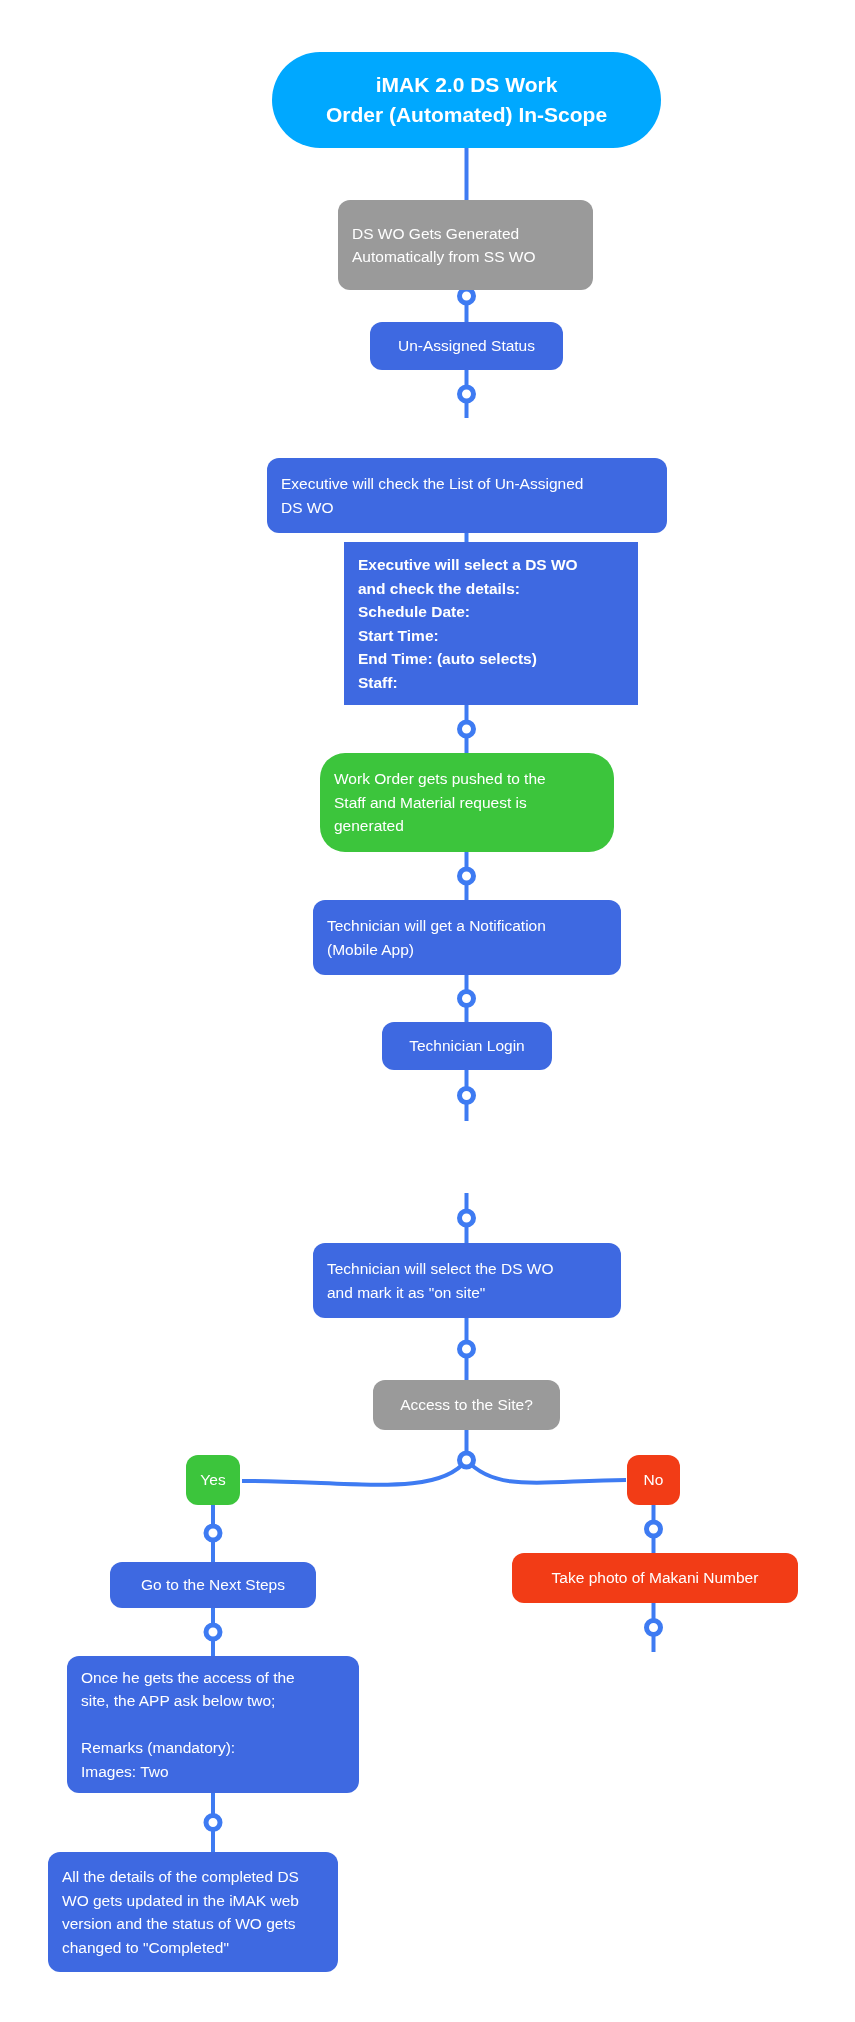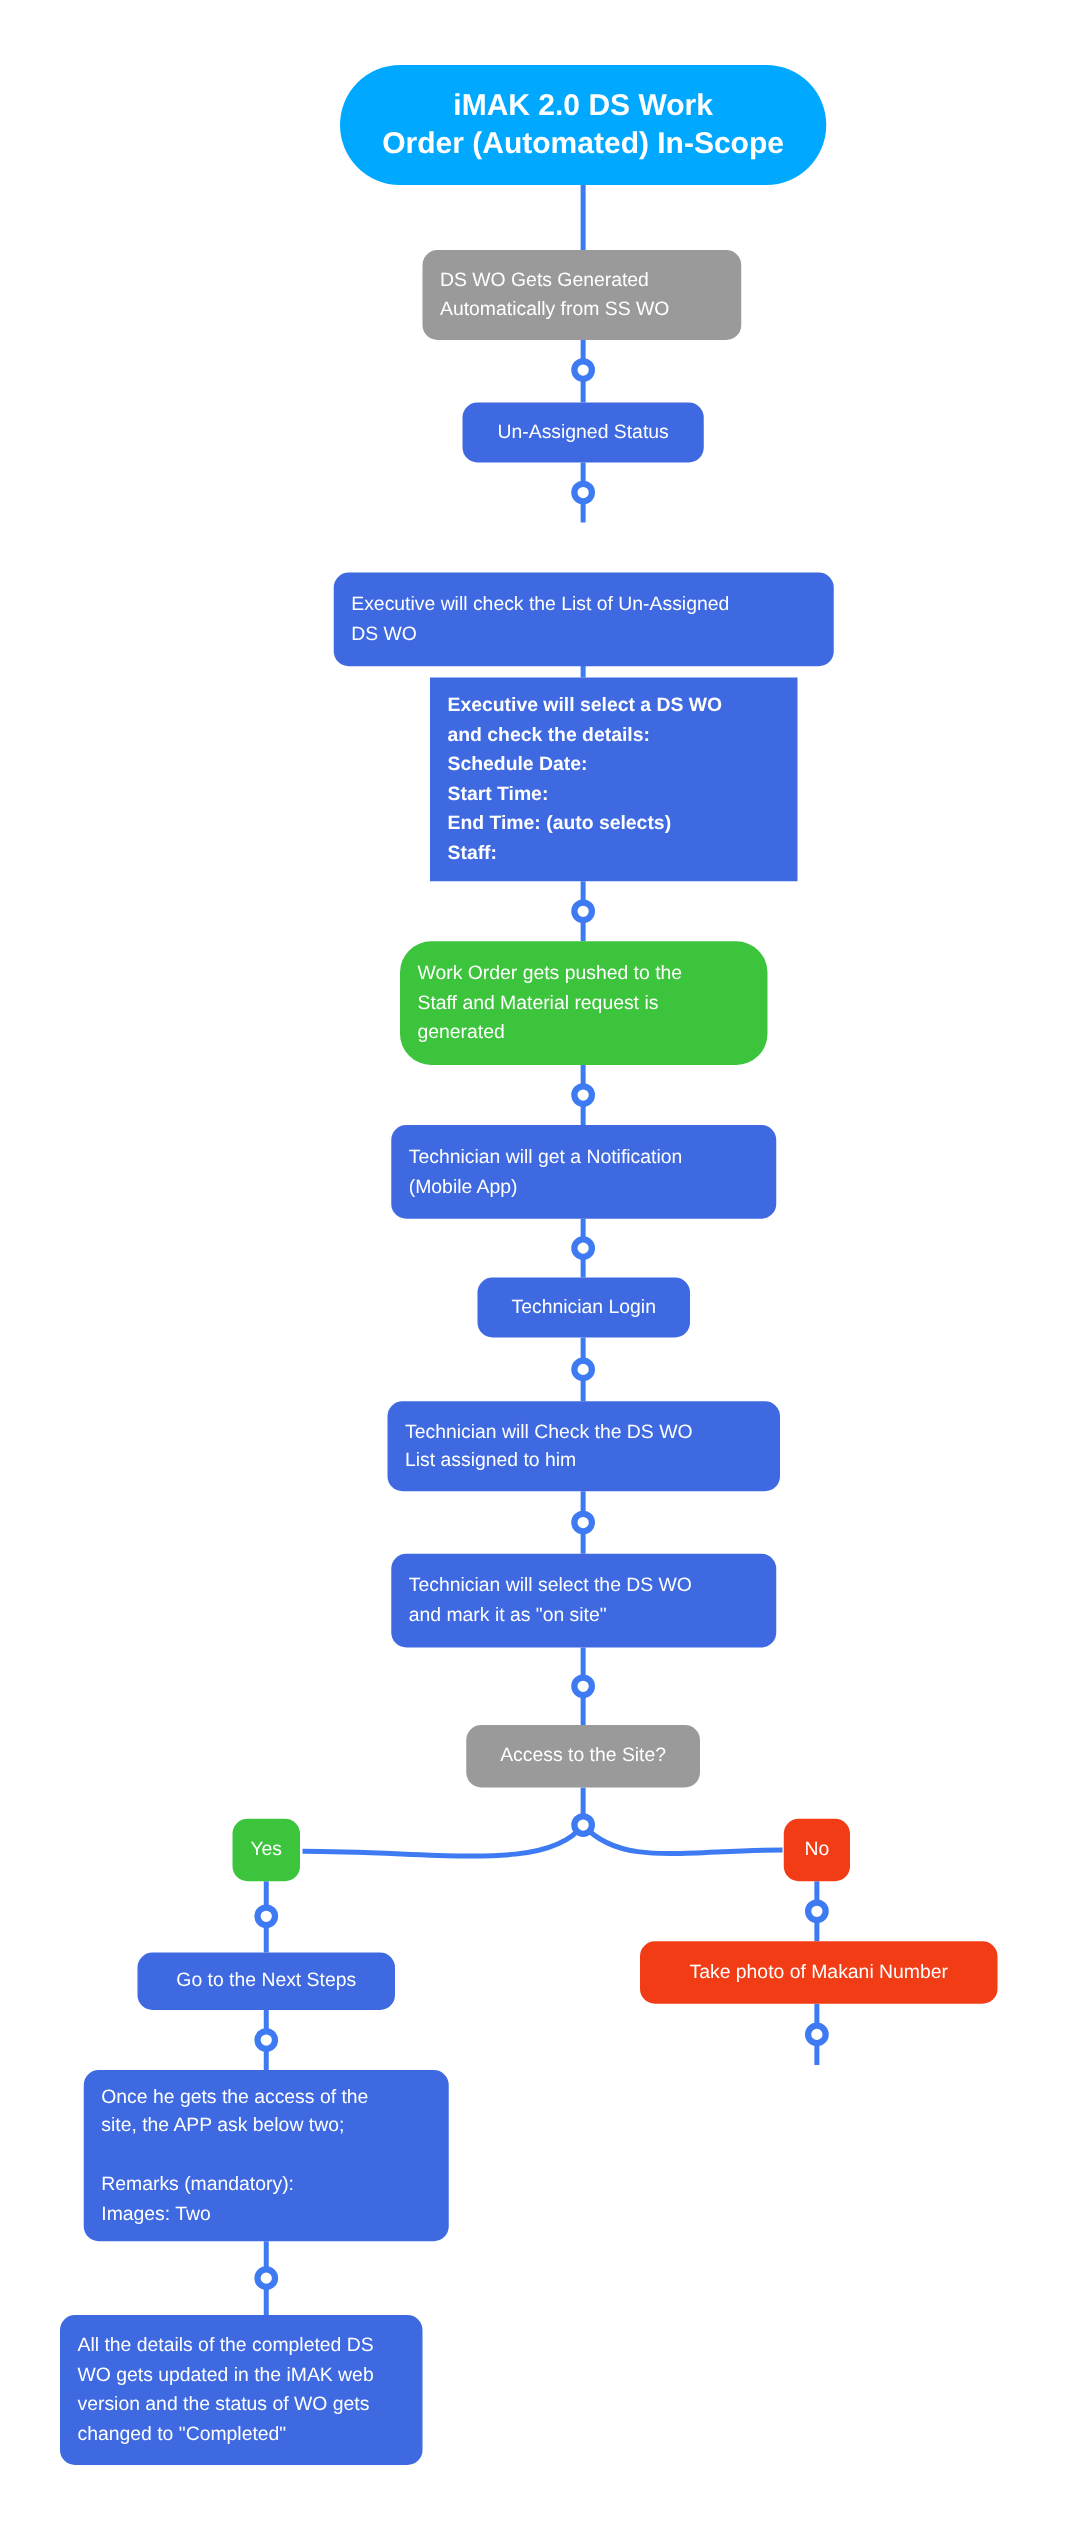--- a/index.html
+++ b/index.html
@@ -23,21 +23,21 @@
     text-align:left;
   }
   .center{justify-content:center;text-align:center;}
   .bold{font-weight:bold;}
   .sq{border-radius:0;margin-left:24px;}
   .cyan{background:#00A8FF;}
   .blue{background:#3E69E1;}
   .green{background:#3CC53C;}
   .red{background:#F23C16;}
   .gray{background:#9A9A9A;}
-  .title{font-size:24px;line-height:30px;font-weight:bold;border-radius:48px;}
+  .title{font-size:21px;line-height:30px;font-weight:bold;border-radius:48px;}
 </style>
 </head>
 <body>
 
 <div class="canvas">
 
   <svg class="wires" width="855" height="2022" viewBox="0 0 855 2022">
     <g stroke="#3E7BF2" stroke-width="4" fill="none">
 
       <line x1="466.5" y1="148" x2="466.5" y2="200"></line>
@@ -77,21 +77,21 @@
       <circle cx="213" cy="1632" r="7"></circle>
       <circle cx="213" cy="1822.5" r="7"></circle>
       <circle cx="653.5" cy="1529" r="7"></circle>
       <circle cx="653.5" cy="1627.5" r="7"></circle>
     </g>
   </svg>
 
   <div class="node cyan title center" style="left:272px;top:52px;width:389px;height:96px;padding:0 20px;">iMAK 2.0 DS Work
 Order (Automated) In-Scope</div>
 
-  <div class="node gray" style="left:338px;top:200px;width:255px;height:72px;">DS WO Gets Generated
+  <div class="node gray" style="left:338px;top:200px;width:255px;height:90px;">DS WO Gets Generated
 Automatically from SS WO</div>
 
   <div class="node blue center" style="left:370px;top:322px;width:193px;height:48px;">Un-Assigned Status</div>
 
   <div class="node blue" style="left:267px;top:418px;width:400px;height:75px;margin-top:40px;">Executive will check the List of Un-Assigned
 DS WO</div>
 
   <div class="node blue bold sq" style="left:320px;top:542px;width:294px;height:163px;">Executive will select a DS WO
 and check the details:
 Schedule Date:
@@ -101,22 +101,20 @@
 
   <div class="node green" style="left:320px;top:753px;width:294px;height:99px;border-radius:25px;">Work Order gets pushed to the
 Staff and Material request is
 generated</div>
 
   <div class="node blue" style="left:313px;top:900px;width:308px;height:75px;">Technician will get a Notification
 (Mobile App)</div>
 
   <div class="node blue center" style="left:382px;top:1022px;width:170px;height:48px;">Technician Login</div>
 
-  <div class="node blue" style="left:310px;top:1121px;width:314px;height:72px;">Technician will Check the DS WO
-List assigned to him</div>
 
   <div class="node blue" style="left:313px;top:1243px;width:308px;height:75px;">Technician will select the DS WO
 and mark it as "on site"</div>
 
   <div class="node gray center" style="left:373px;top:1380px;width:187px;height:50px;">Access to the Site?</div>
 
   <div class="node green center" style="left:186px;top:1455px;width:54px;height:50px;padding:0 8px;">Yes</div>
 
   <div class="node red center" style="left:627px;top:1455px;width:53px;height:50px;padding:0 24px;">No</div>
 

